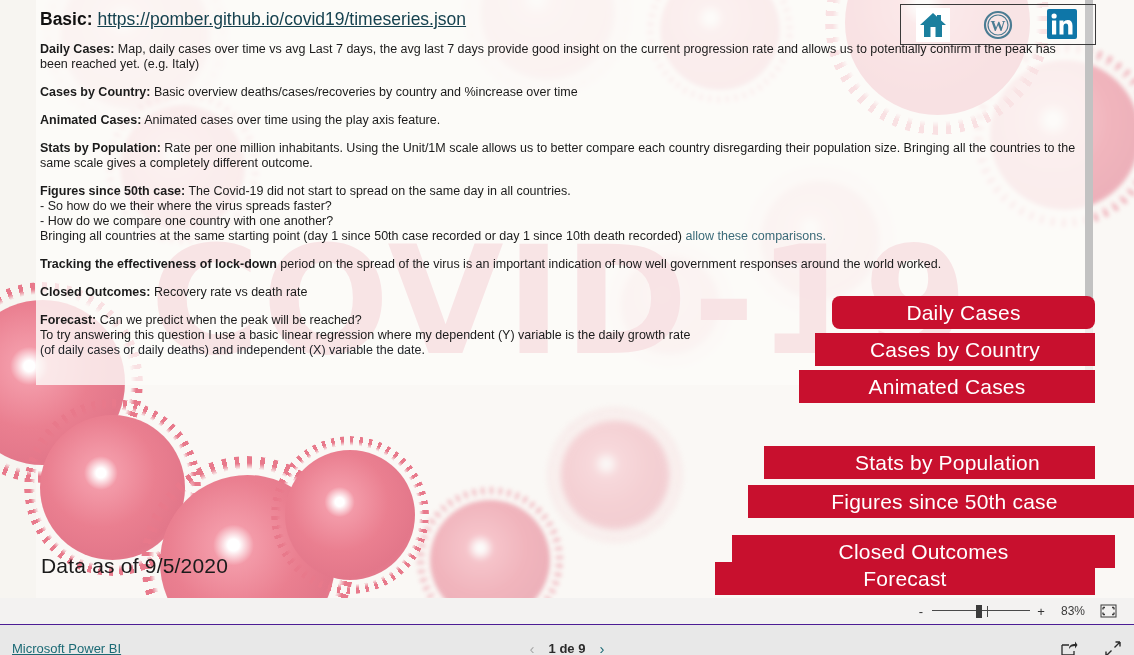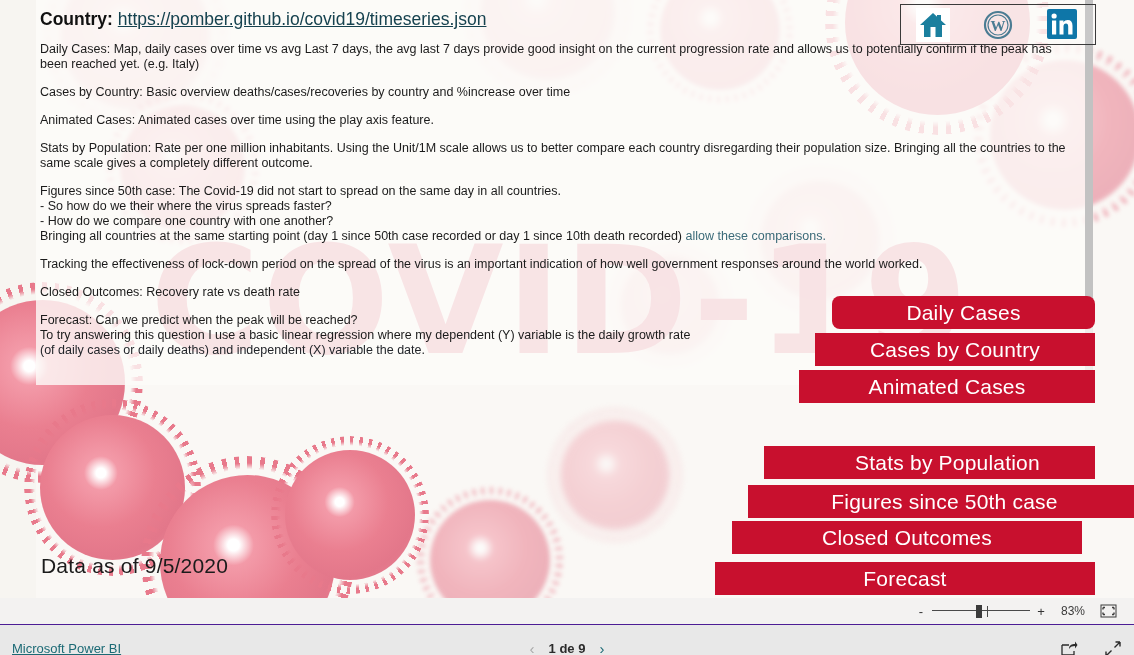--- a/index.html
+++ b/index.html
@@ -103,21 +103,21 @@
     line-height: 22px;
     margin-bottom: 12px !important;
     white-space: nowrap;
   }
   .src-label { font-weight: 700; color: #111; }
   .src-url {
     color: #16424f;
     text-decoration: underline;
   }
   .para { margin-bottom: 13px !important; }
-  .lead { font-weight: 400; }
+  .lead { font-weight: 700; }
   .sub-line { display: block; }
   .link-inline { color: #3a6a78; }
   .clipped { color: #22252a; }
 
   
   .data-asof {
     position: absolute;
     left: 41px;
     top: 554px;
     font-size: 21px;
@@ -311,21 +311,21 @@
     <div class="virus softer" style="left:760px; top:180px;  width:120px; height:120px;"></div>
     <div class="virus softer" style="left:620px; top:255px;  width:100px; height:100px;"></div>
 
     <div class="watermark">COVID-19</div>
 
     <div class="text-panel-bg"></div>
 
     <div id="textblock">
 
       <p class="src-line">
-        <span class="src-label">Country:</span>
+        <span class="src-label">Basic:</span>
         <span class="src-url">https://pomber.github.io/covid19/timeseries.json</span>
       </p>
 
       <p class="para">
         <span class="lead">Daily Cases:</span><span> Map, daily cases over time vs avg Last 7 days, the avg last 7 days provide good insight on the current progression rate and allows us to potentially confirm if the peak has been reached yet. (e.g. Italy)</span>
       </p>
 
       <p class="para">
         <span class="lead">Cases by Country:</span><span> Basic overview deaths/cases/recoveries by country and %increase over time</span>
       </p>
@@ -399,21 +399,21 @@
     </div>
 
     <div class="data-asof">Data as of 9/5/2020</div>
 
     <div class="navbtns">
       <div class="navbtn" style="left:832px; top:296px; width:263px;border-radius:8px;">Daily Cases</div>
       <div class="navbtn" style="left:815px; top:333px; width:280px;">Cases by Country</div>
       <div class="navbtn" style="left:799px; top:370px; width:296px;">Animated Cases</div>
       <div class="navbtn" style="left:764px; top:446px; width:331px;padding-left:36px;">Stats by Population</div>
       <div class="navbtn" style="left:748px; top:485px; width:393px;">Figures since 50th case</div>
-      <div class="navbtn" style="left:732px; top:521px; width:350px;">Closed Outcomes</div>
+      <div class="navbtn" style="left:732px; top:535px; width:383px;">Closed Outcomes</div>
       <div class="navbtn" style="left:715px; top:562px; width:380px;">Forecast</div>
     </div>
 
   </div>
 
   <div class="zoombar">
     <span class="zb-minus">-</span>
     <div class="zb-track">
       <div class="zb-handle"></div>
       <div class="zb-tick"></div>

